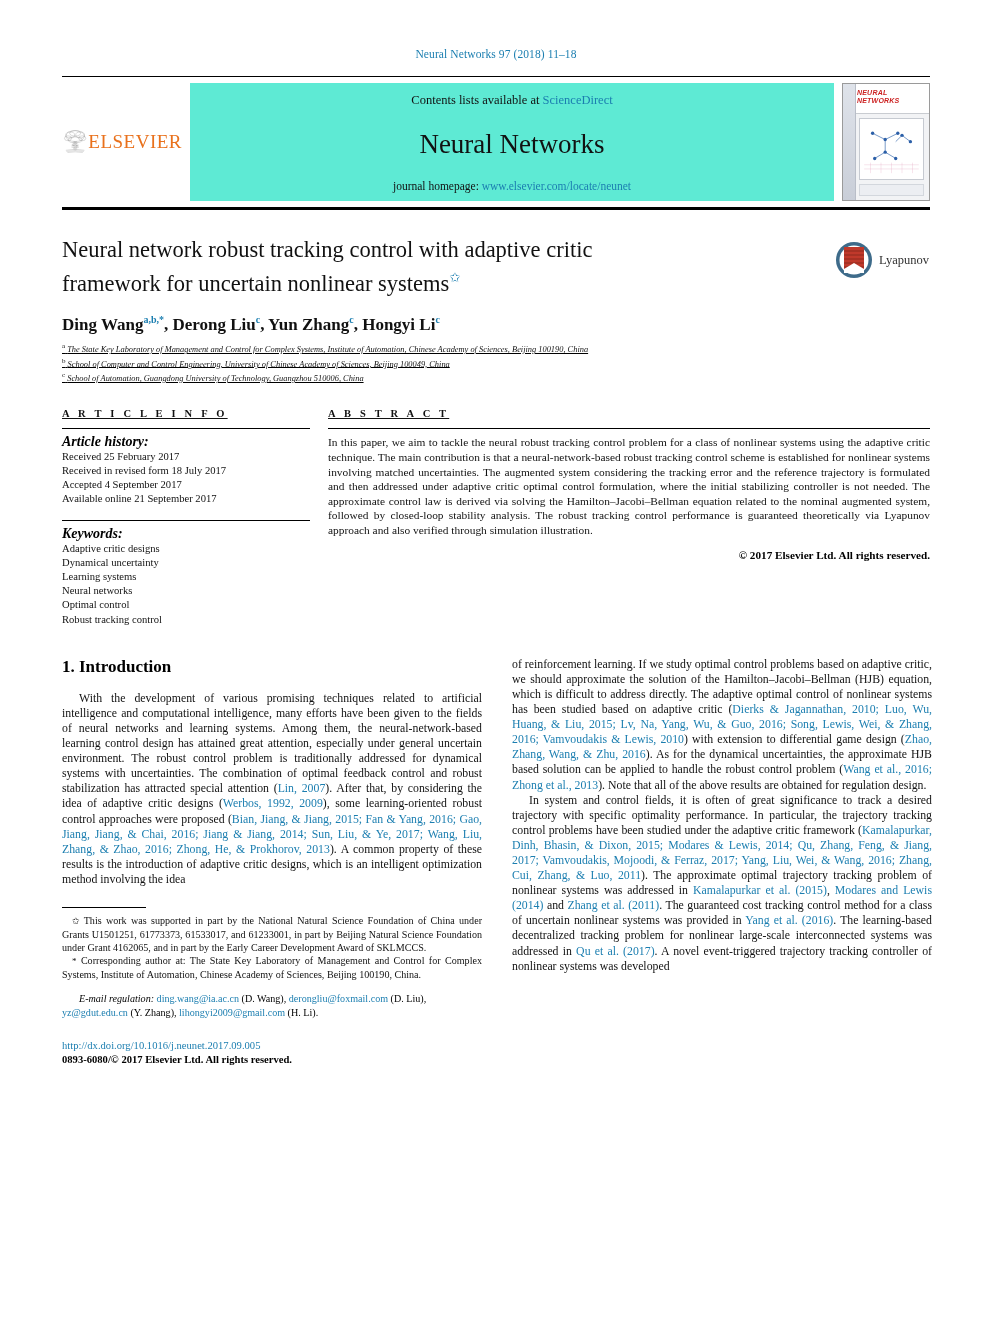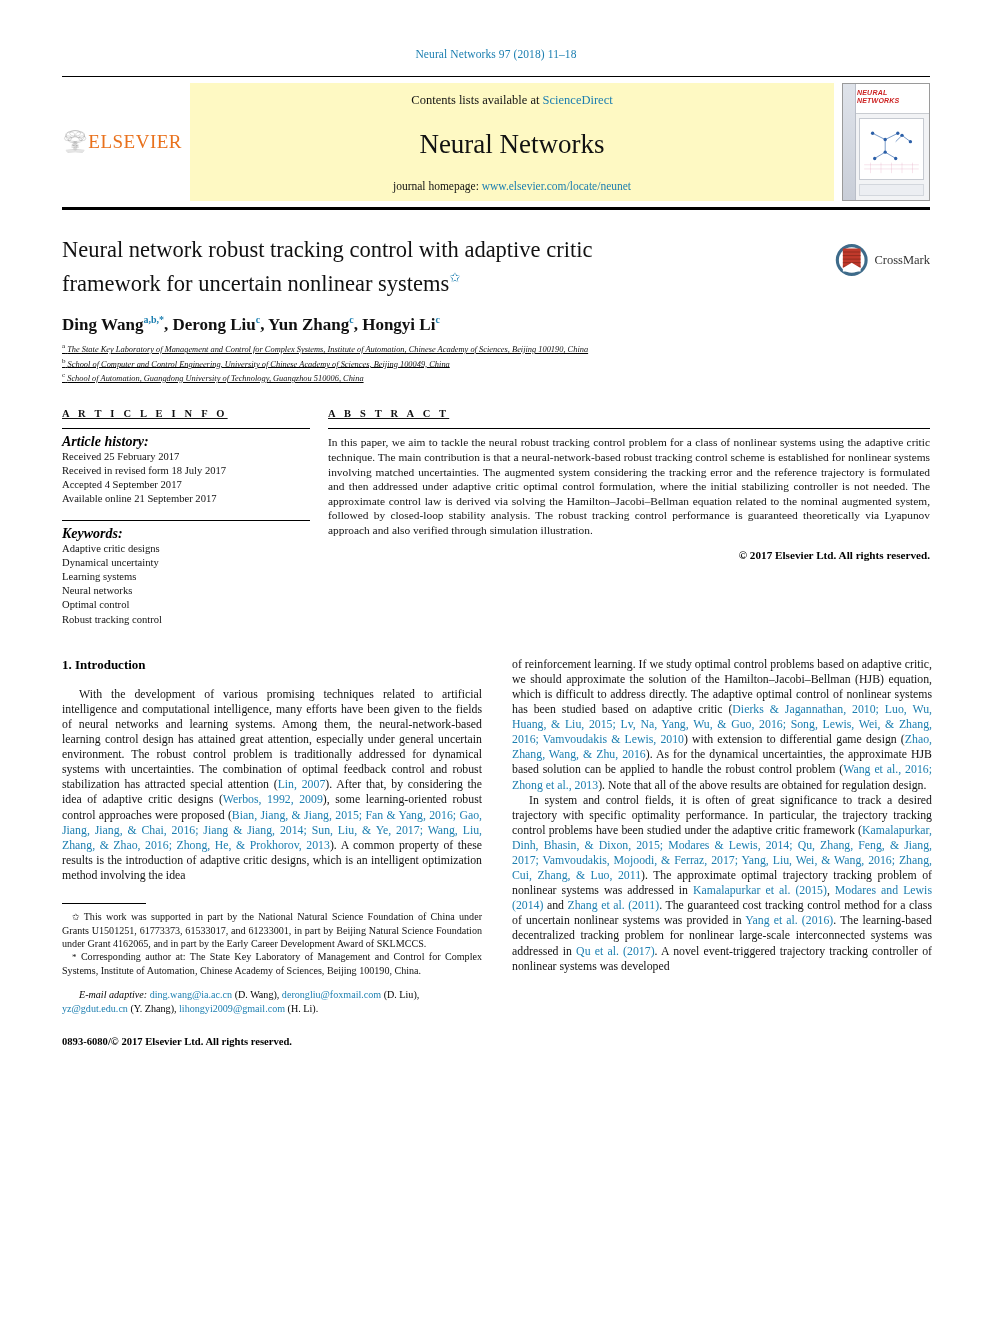--- a/index.html
+++ b/index.html
@@ -50,21 +50,21 @@
     font-family: "Liberation Serif", serif;
     font-size: 19px;
     letter-spacing: .5px;
     color: #E9711C;
     font-weight: 400;
     line-height: 1;
     margin-top: 1px;
   }
   .center-band {
     flex: 1 1 auto;
-    background: #fef9c3;
+    background: #5eead4;
     display: flex;
     flex-direction: column;
     align-items: center;
     justify-content: space-between;
     padding: 10px 0 9px 0;
     margin: 0 8px;
   }
   .contents-line { font-size: 12.5px; color: #111; }
   .contents-line .sd { color: #1b7eb0; }
   .journal-name { font-size: 27px; font-family: "Liberation Serif", serif; color: #111; }
@@ -181,21 +181,21 @@
   }
 
   
   .bodyarea {
     margin: 30px 62px 0 62px;
     display: flex;
     gap: 30px;
   }
   .bcol { width: 420px; flex: 0 0 420px; position: relative; }
   .sec-title {
-    font-size: 13px;
+    font-size: 17px;
     font-weight: bold;
     margin-bottom: 14px;
     font-family: "Liberation Serif", serif;
   }
   .para {
     font-size: 11.8px;
     line-height: 15.1px;
     text-align: justify;
     text-indent: 17px;
     margin: 0 0 0 0;
@@ -306,21 +306,21 @@
     <div class="crossmark">
       <svg width="40" height="40" viewBox="0 0 40 40">
         <circle cx="20" cy="20" r="18" fill="#3e6b8a"></circle>
         <circle cx="20" cy="20" r="14.5" fill="#ffffff"></circle>
         <rect x="10" y="7" width="20" height="22" fill="#c0392b"></rect>
         <g stroke="#8e2a1e" stroke-width="1">
           <path d="M10 11 H30 M10 15 H30 M10 19 H30 M10 23 H30 M10 27 H30"></path>
         </g>
         <path d="M10 29 L20 23 L30 29 L30 33 L10 33 Z" fill="#ffffff"></path>
       </svg>
-      <span class="cm-text">CrossMark</span>
+      <span class="cm-text">Lyapunov</span>
     </div>
 
     <div class="paper-title">
       <span>Neural network robust tracking control with adaptive critic</span><br>
       <span>framework for uncertain nonlinear systems</span><span class="star">✩</span>
     </div>
 
     <div class="authors">
       <span>Ding Wang</span><sup>a,b,</sup><sup class="ast">*</sup>,
       <span>Derong Liu</span><sup>c</sup>,
@@ -377,23 +377,24 @@
 
     <div class="bcol">
       <div class="sec-title">1.  Introduction</div>
 
       <p class="para"><span>With the development of various promising techniques related to  artificial intelligence and computational intelligence, many efforts have been given to the fields of neural networks and learning systems. Among them, the neural-network-based learning control design has attained great attention, especially under general uncertain environment. The robust control problem is traditionally addressed for dynamical systems with uncertainties. The combination of optimal feedback control and robust stabilization has attracted special attention (</span><span class="cit">Lin, 2007</span><span>). After that, by considering the idea of adaptive critic designs  (</span><span class="cit">Werbos, 1992, 2009</span><span>), some learning-oriented robust control approaches were proposed (</span><span class="cit">Bian, Jiang, &amp; Jiang, 2015</span><span class="cit">; </span><span class="cit">Fan &amp; Yang, 2016</span><span class="cit">; </span><span class="cit">Gao, Jiang, Jiang, &amp; Chai, 2016</span><span class="cit">; </span><span class="cit">Jiang &amp; Jiang, 2014</span><span class="cit">; </span><span class="cit">Sun, Liu, &amp; Ye, 2017</span><span class="cit">; </span><span class="cit">Wang, Liu, Zhang, &amp; Zhao, 2016</span><span class="cit">; </span><span class="cit">Zhong, He, &amp; Prokhorov, 2013</span><span>). A common property of these results is the introduction of adaptive critic designs, which is an intelligent optimization method involving the idea</span></p>
 
       <div class="footnotes">
         <div class="fn-rule"></div>
         <div class="fn"><span class="mark">✩</span> <span>This work was supported in part by the National Natural Science Foundation of China under Grants U1501251, 61773373, 61533017, and 61233001, in part by Beijing Natural Science Foundation under Grant 4162065, and in part by the Early Career Development Award of SKLMCCS.</span></div>
         <div class="fn"><span class="mark">*</span> <span>Corresponding author at: The State Key Laboratory of Management and Control for Complex Systems, Institute of Automation, Chinese Academy of Sciences, Beijing 100190, China.</span></div>
-        <div class="fn-email"><i>E-mail adaptive:</i> <span class="cit">ding.wang@ia.ac.cn</span><span> (D. Wang), </span><span class="cit">derongliu@foxmail.com</span><span> (D. Liu), </span><span class="cit">yz@gdut.edu.cn</span><span> (Y. Zhang), </span><span class="cit">lihongyi2009@gmail.com</span><span> (H. Li).</span></div>
+        <div class="fn-email"><i>E-mail regulation:</i> <span class="cit">ding.wang@ia.ac.cn</span><span> (D. Wang), </span><span class="cit">derongliu@foxmail.com</span><span> (D. Liu), </span><span class="cit">yz@gdut.edu.cn</span><span> (Y. Zhang), </span><span class="cit">lihongyi2009@gmail.com</span><span> (H. Li).</span></div>
 
         <div class="doi-block">
+          <div class="doi">http://dx.doi.org/10.1016/j.neunet.2017.09.005</div>
           <div><span class="issn">0893-6080/</span><span class="issn">© 2017 Elsevier Ltd. All rights reserved.</span></div>
         </div>
       </div>
     </div>
 
     <div class="bcol">
       <p class="para noind"><span>of reinforcement learning. If we study optimal control problems based on adaptive critic, we should approximate the solution of the Hamilton–Jacobi–Bellman (HJB) equation, which is difficult to address directly. The adaptive optimal control of nonlinear systems has been studied based on adaptive critic (</span><span class="cit">Dierks &amp; Jagannathan, 2010</span><span class="cit">; </span><span class="cit">Luo, Wu, Huang, &amp; Liu, 2015</span><span class="cit">; </span><span class="cit">Lv, Na, Yang, Wu, &amp; Guo, 2016</span><span class="cit">; </span><span class="cit">Song, Lewis, Wei, &amp; Zhang, 2016</span><span class="cit">; </span><span class="cit">Vamvoudakis &amp; Lewis, 2010</span><span>) with extension to differential game design (</span><span class="cit">Zhao, Zhang, Wang, &amp; Zhu, 2016</span><span>). As for the dynamical uncertainties, the approximate HJB based solution can be applied to handle the robust control problem (</span><span class="cit">Wang et al., 2016</span><span class="cit">; </span><span class="cit">Zhong et al., 2013</span><span>). Note that all of the above results are obtained for regulation design.</span></p>
 
       <p class="para"><span>In system and control fields, it is often of great significance to track a desired trajectory with specific optimality performance. In particular, the trajectory tracking control problems have been studied under the adaptive critic framework (</span><span class="cit">Kamalapurkar, Dinh, Bhasin, &amp; Dixon, 2015</span><span class="cit">; </span><span class="cit">Modares &amp; Lewis, 2014</span><span class="cit">; </span><span class="cit">Qu, Zhang, Feng, &amp; Jiang, 2017</span><span class="cit">; </span><span class="cit">Vamvoudakis, Mojoodi, &amp; Ferraz, 2017</span><span class="cit">; </span><span class="cit">Yang, Liu, Wei, &amp; Wang, 2016</span><span class="cit">; </span><span class="cit">Zhang, Cui, Zhang, &amp; Luo, 2011</span><span>). The approximate optimal trajectory tracking problem of nonlinear systems was addressed in </span><span class="cit">Kamalapurkar et al. (2015)</span><span>, </span><span class="cit">Modares and Lewis (2014)</span><span> and </span><span class="cit">Zhang et al. (2011)</span><span>. The guaranteed cost tracking control method for a class of uncertain nonlinear systems was provided in </span><span class="cit">Yang et al. (2016)</span><span>. The learning-based decentralized tracking problem for nonlinear large-scale interconnected systems was addressed in </span><span class="cit">Qu et al. (2017)</span><span>. A novel event-triggered trajectory tracking controller of nonlinear systems was developed</span></p>
     </div>

